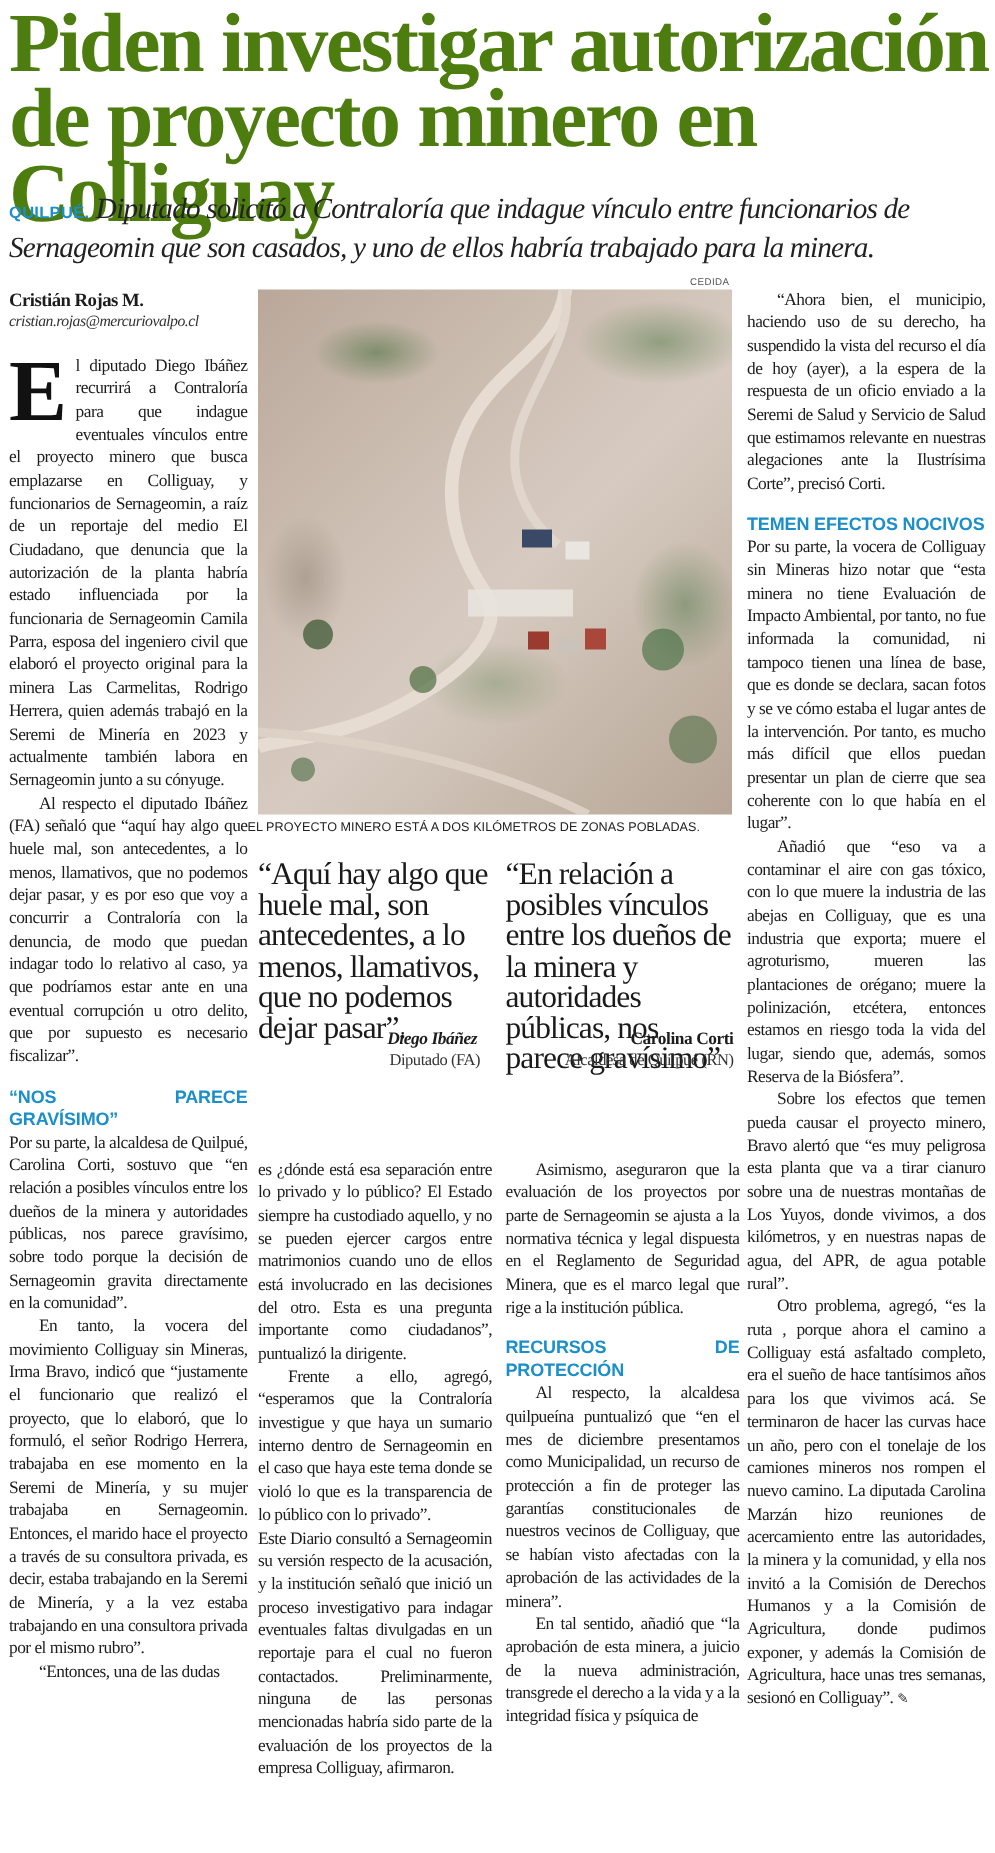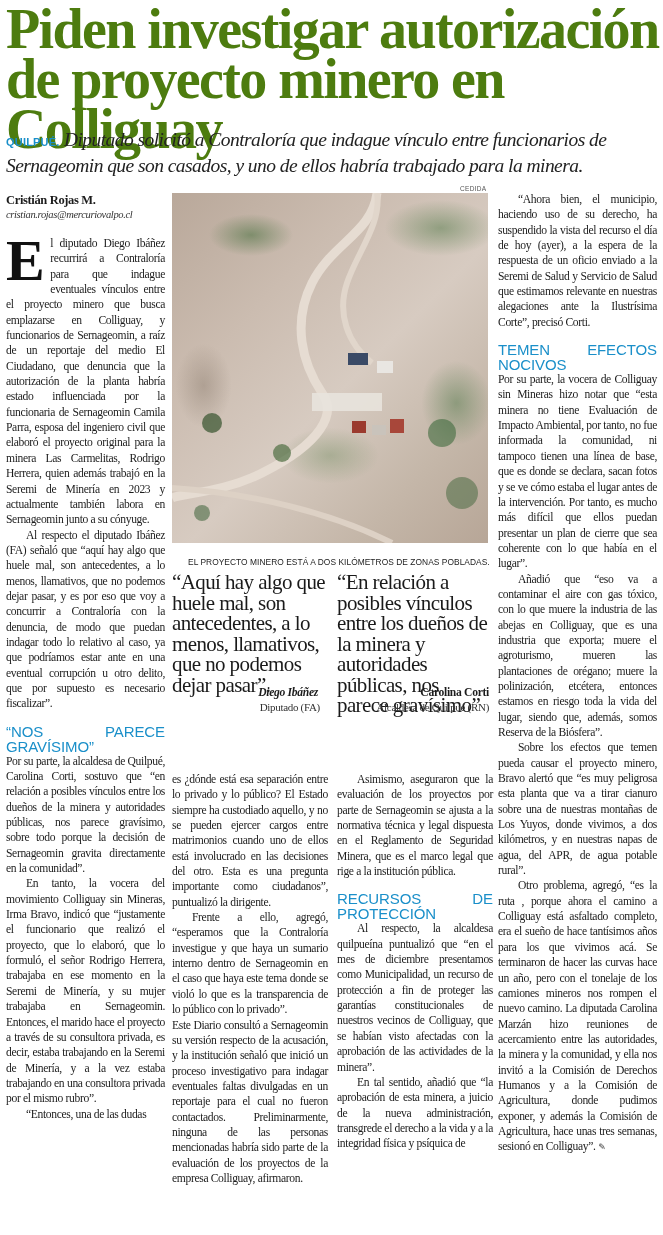--- a/index.html
+++ b/index.html
@@ -34,43 +34,43 @@
 
   .byline-name { font-family: "Liberation Serif", serif; font-weight: bold; font-size: 12.5px; line-height: 16px; margin-top: 0px; }
   .byline-email { font-style: italic; font-size: 10.5px; color: #333; line-height: 14px; margin-bottom: 14px; }
 
   .dropcap {
     float: left; font-family: "Liberation Serif", serif; font-weight: bold;
     font-size: 58px; line-height: 44px; height: 44px; margin: 3px 6px 0 0; color: #111;
   }
 
   .subhead {
-    font-family: "Liberation Sans", sans-serif; font-weight: normal; color: #1a8fc9;
-    font-size: 15px; line-height: 15px; margin-top: 12px; letter-spacing: -0.1px; text-indent: 0;
+    font-family: "Liberation Sans", sans-serif; font-weight: bold; color: #1a8fc9;
+    font-size: 12px; line-height: 15px; margin-top: 12px; letter-spacing: -0.1px; text-indent: 0;
   }
 
   .photo-credit {
     position: absolute; left: 460px; top: 185px; font-family: "Liberation Sans", sans-serif;
     font-size: 6.5px; color: #555; letter-spacing: 0.3px;
   }
   .photo {
     position: absolute; left: 172px; top: 193px; width: 316px; height: 350px;
     background:
       radial-gradient(ellipse 60px 30px at 25% 12%, rgba(70,110,60,0.55), transparent 70%),
       radial-gradient(ellipse 80px 40px at 85% 10%, rgba(80,120,70,0.5), transparent 70%),
       radial-gradient(ellipse 50px 60px at 90% 60%, rgba(70,115,65,0.45), transparent 70%),
       radial-gradient(ellipse 70px 40px at 50% 75%, rgba(95,130,80,0.35), transparent 70%),
       radial-gradient(ellipse 40px 60px at 10% 55%, rgba(120,105,90,0.35), transparent 70%),
       linear-gradient(135deg, #b9a89a 0%, #cbbcb0 30%, #d7cbc1 55%, #c4b6a8 80%, #b7a697 100%);
     overflow: hidden;
   }
   .photo svg { position: absolute; left: 0; top: 0; }
   .caption {
-    position: absolute; left: 188px; top: 546px; width: 320px;
-    font-family: "Liberation Sans", sans-serif; font-size: 8.4px; letter-spacing: 0.05px; color: #222; margin-top: 11px;
+    position: absolute; left: 165px; top: 546px; width: 320px;
+    font-family: "Liberation Sans", sans-serif; font-size: 8.4px; letter-spacing: 0.05px; color: #222;
   }
 
   .quote {
     position: absolute; top: 572px; font-family: "Liberation Serif", serif;
     font-size: 21px; line-height: 20.5px; letter-spacing: -0.6px; color: #1a1a1a;
   }
   .q1 { left: 172px; width: 155px; }
   .q2 { left: 337px; width: 156px; }
   .quote-author { position: absolute; font-weight: bold; font-size: 11.6px; text-align: right; letter-spacing: -0.3px; }
   .quote-role { position: absolute; font-size: 11px; text-align: right; color: #333; letter-spacing: -0.3px; }

